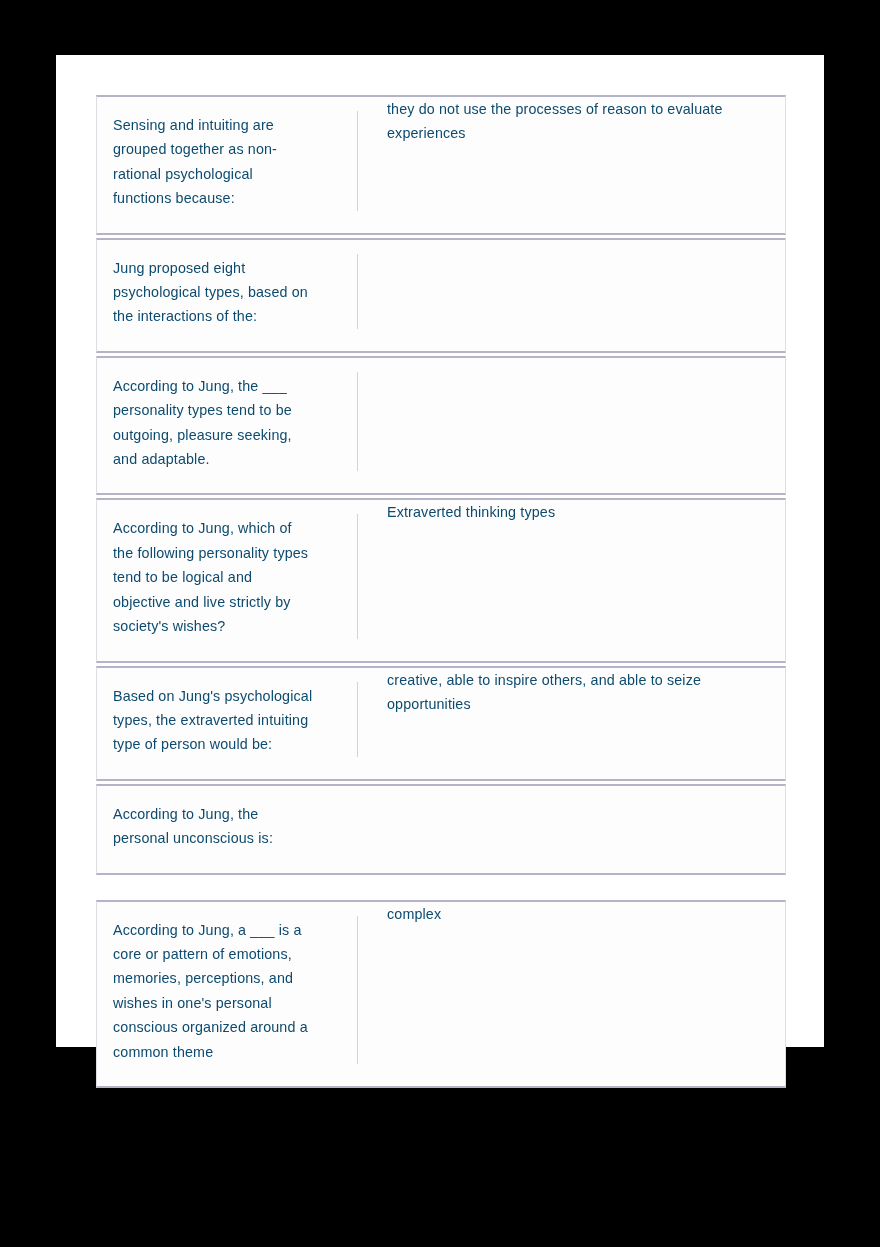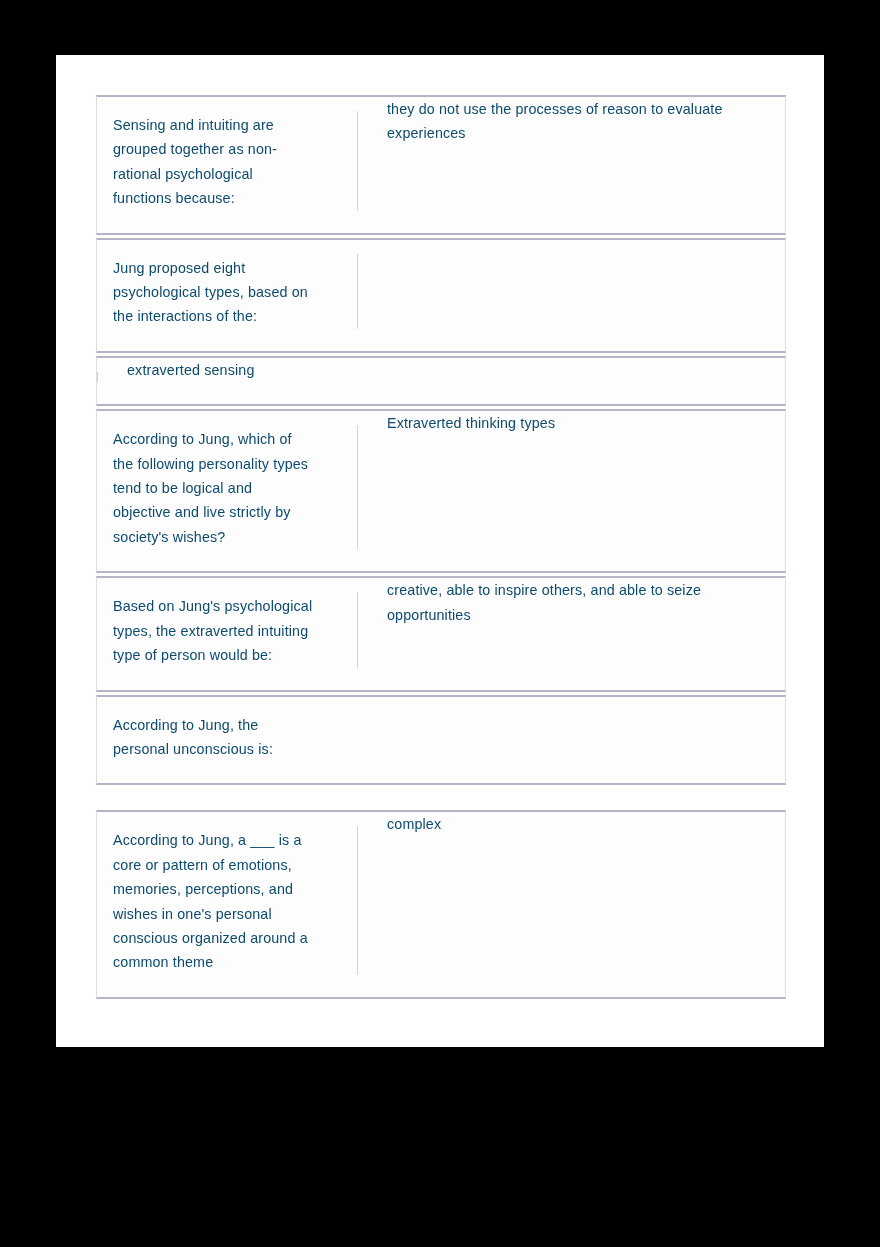--- a/index.html
+++ b/index.html
@@ -105,23 +105,28 @@
         <div class="card-text">Jung proposed eight
 psychological types, based on
 the interactions of the:</div>
       </div>
       <div class="card-def">
         <div class="card-divider"></div>
       </div>
     </div>
 
     <div class="qa-card">
+      <div class="card-term">
+        <div class="card-text">According to Jung, the ___
+personality types tend to be
+outgoing, pleasure seeking,
+and adaptable.</div>
+      </div>
       <div class="card-def">
         <div class="card-divider"></div>
-        <div class="card-text">extraverted sensing</div>
       </div>
     </div>
 
     <div class="qa-card">
       <div class="card-term">
         <div class="card-text">According to Jung, which of
 the following personality types
 tend to be logical and
 objective and live strictly by
 society's wishes?</div>

